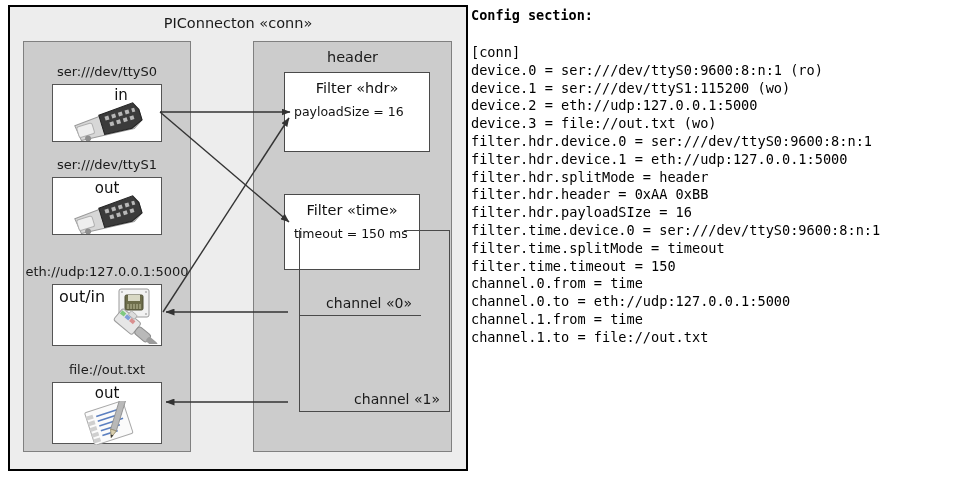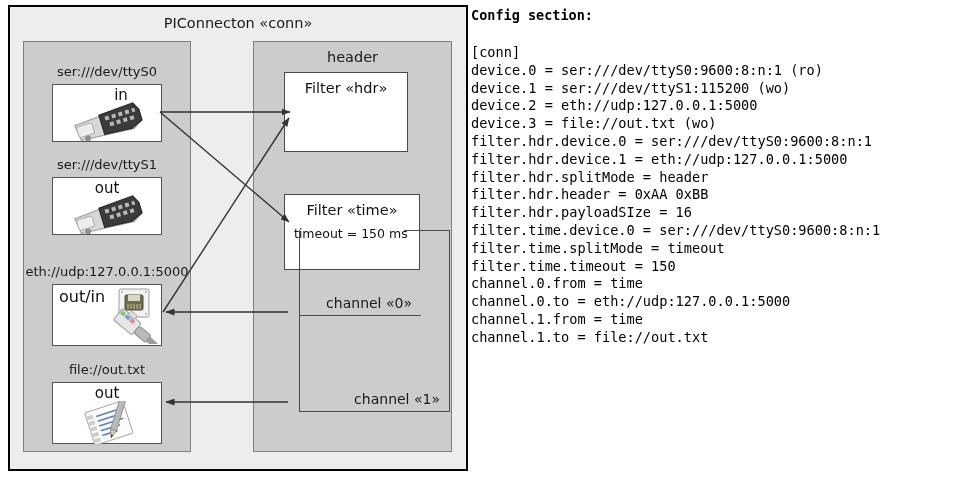--- a/index.html
+++ b/index.html
@@ -304,23 +304,24 @@
             </g>
           </g>
         </svg>
       </span>
     </div>
   </div>
 
   <div class="panel" id="filters-panel">
     <div class="panel-title">header</div>
 
-    <div class="filter-box" style="left:30px;top:30px;width:124px;height:80px;">
+    <div class="filter-box" style="left:30px;top:30px;width:146px;height:80px;">
       <div class="filter-title">Filter «hdr»</div>
       <div class="filter-props">
+        <div>payloadSize = 16</div>
       </div>
     </div>
 
     <div class="filter-box" style="left:30px;top:152px;width:136px;height:76px;">
       <div class="filter-title">Filter «time»</div>
       <div class="filter-props">
         <div>timeout = 150 ms</div>
       </div>
     </div>
 

